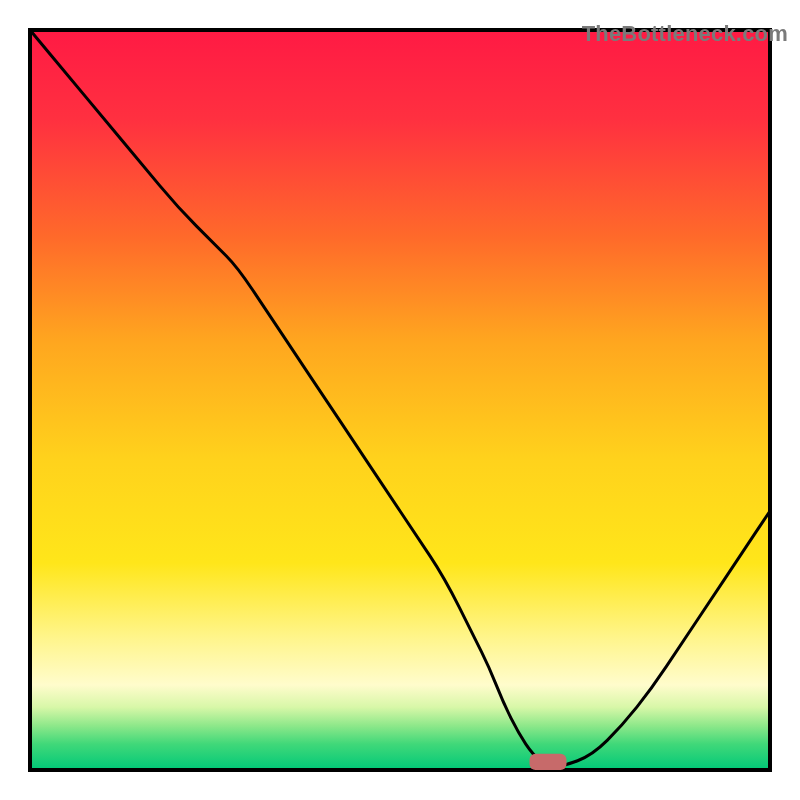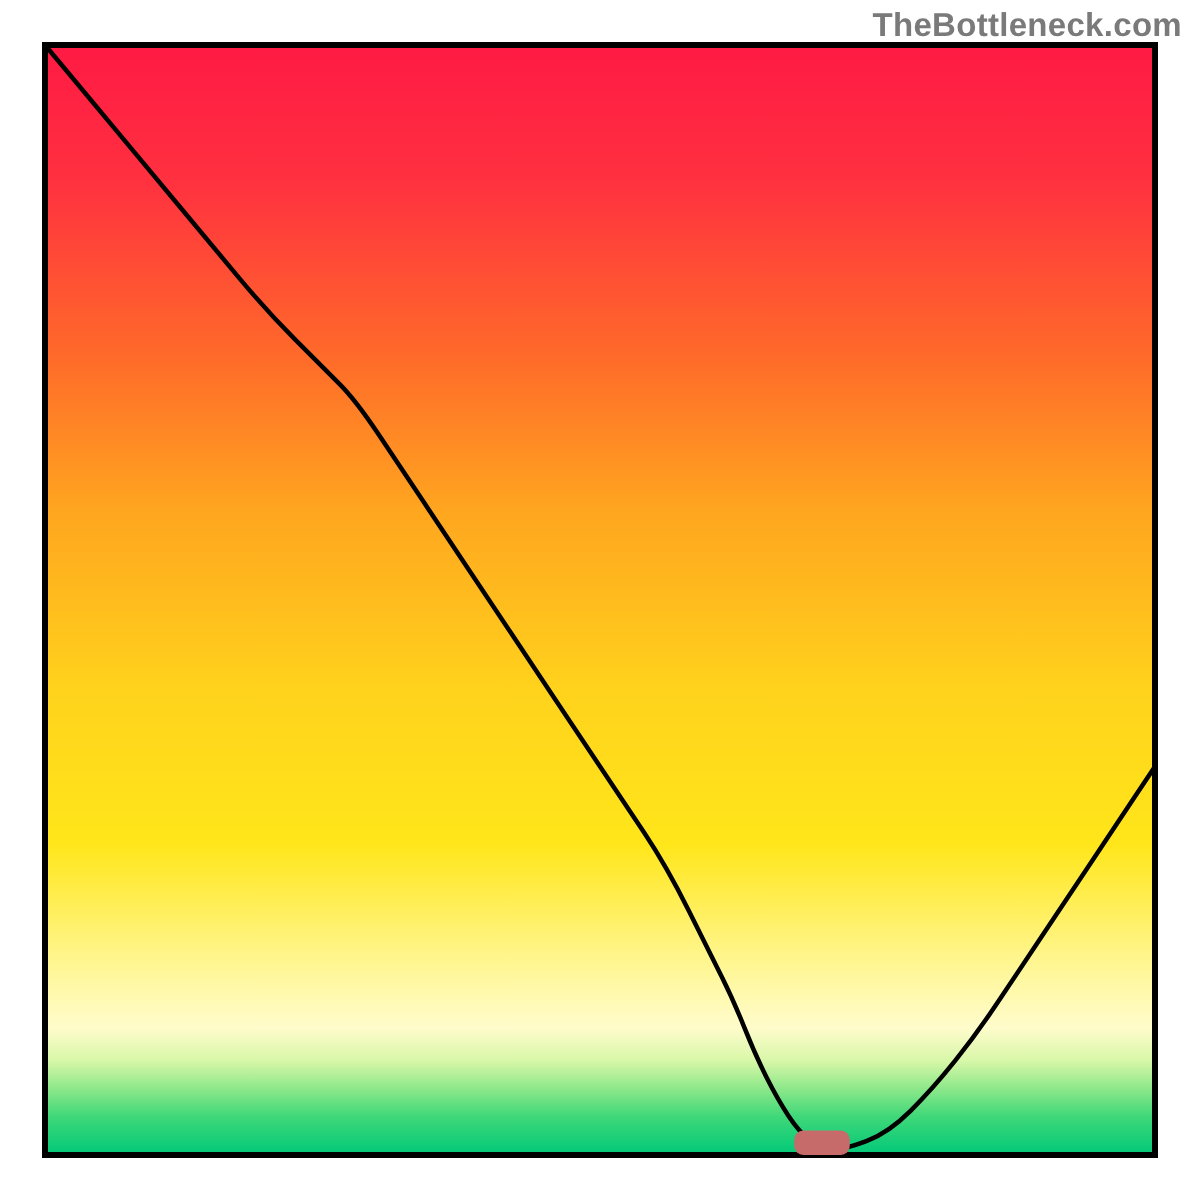--- a/index.html
+++ b/index.html
@@ -10,21 +10,21 @@
     background: #ffffff;
     font-family: Arial, Helvetica, sans-serif;
   }
   .container {
     position: relative;
     width: 800px;
     height: 800px;
   }
   .watermark {
     position: absolute;
-    top: 4px;
+    top: 21px;
     right: 12px;
     font-size: 22px;
     font-weight: bold;
     color: #7a7a7a;
     letter-spacing: 0.2px;
   }
   svg {
     display: block;
   }
 </style>

